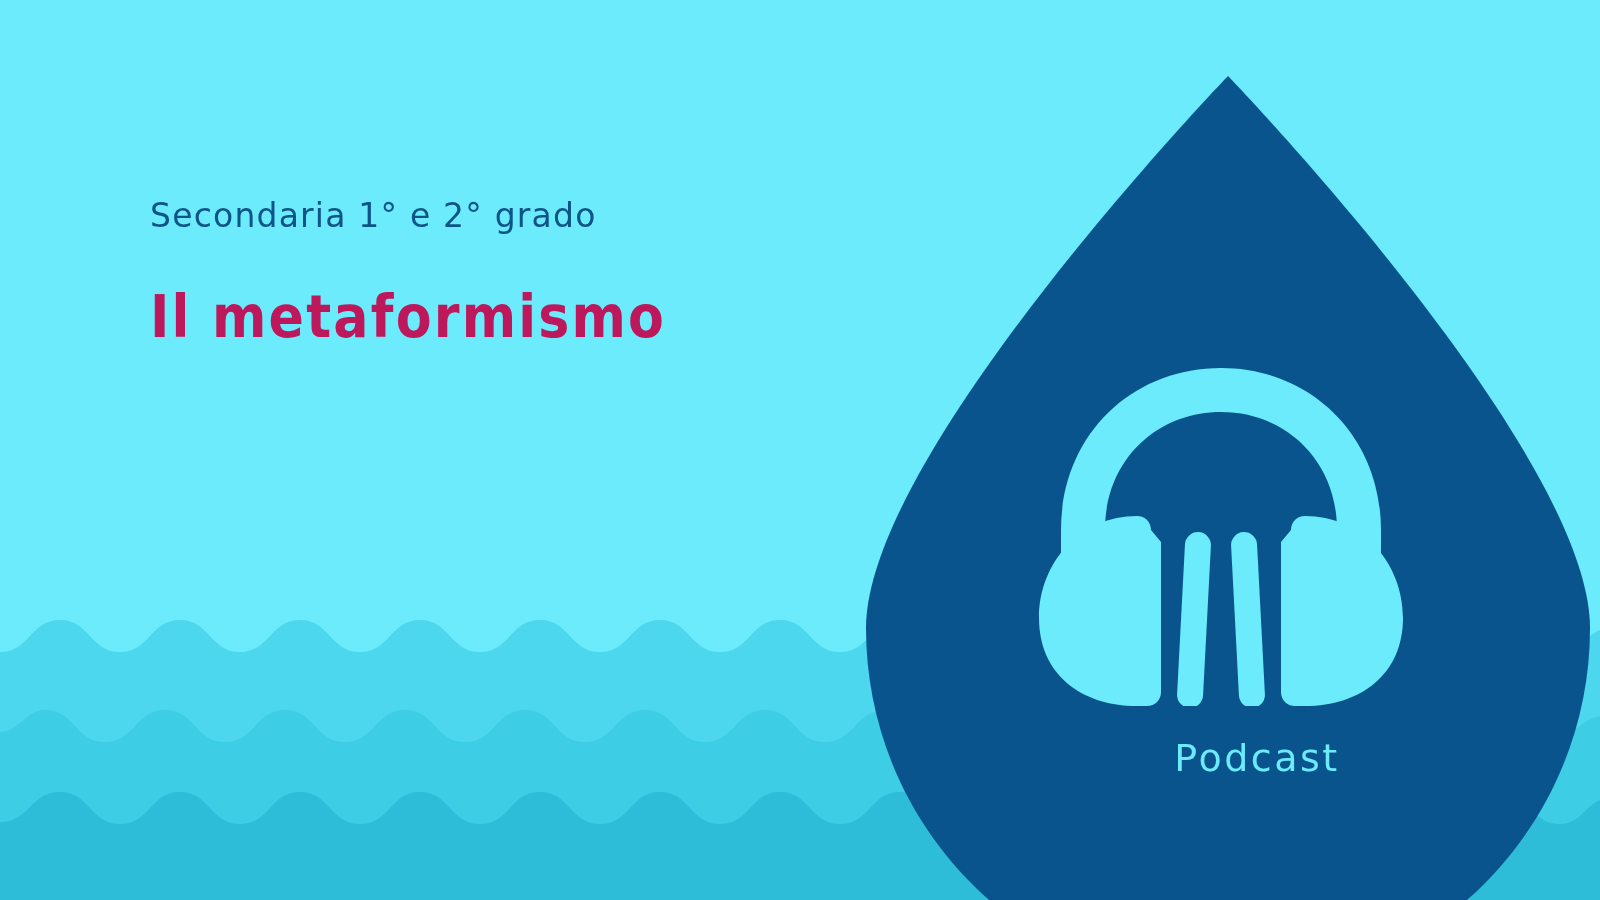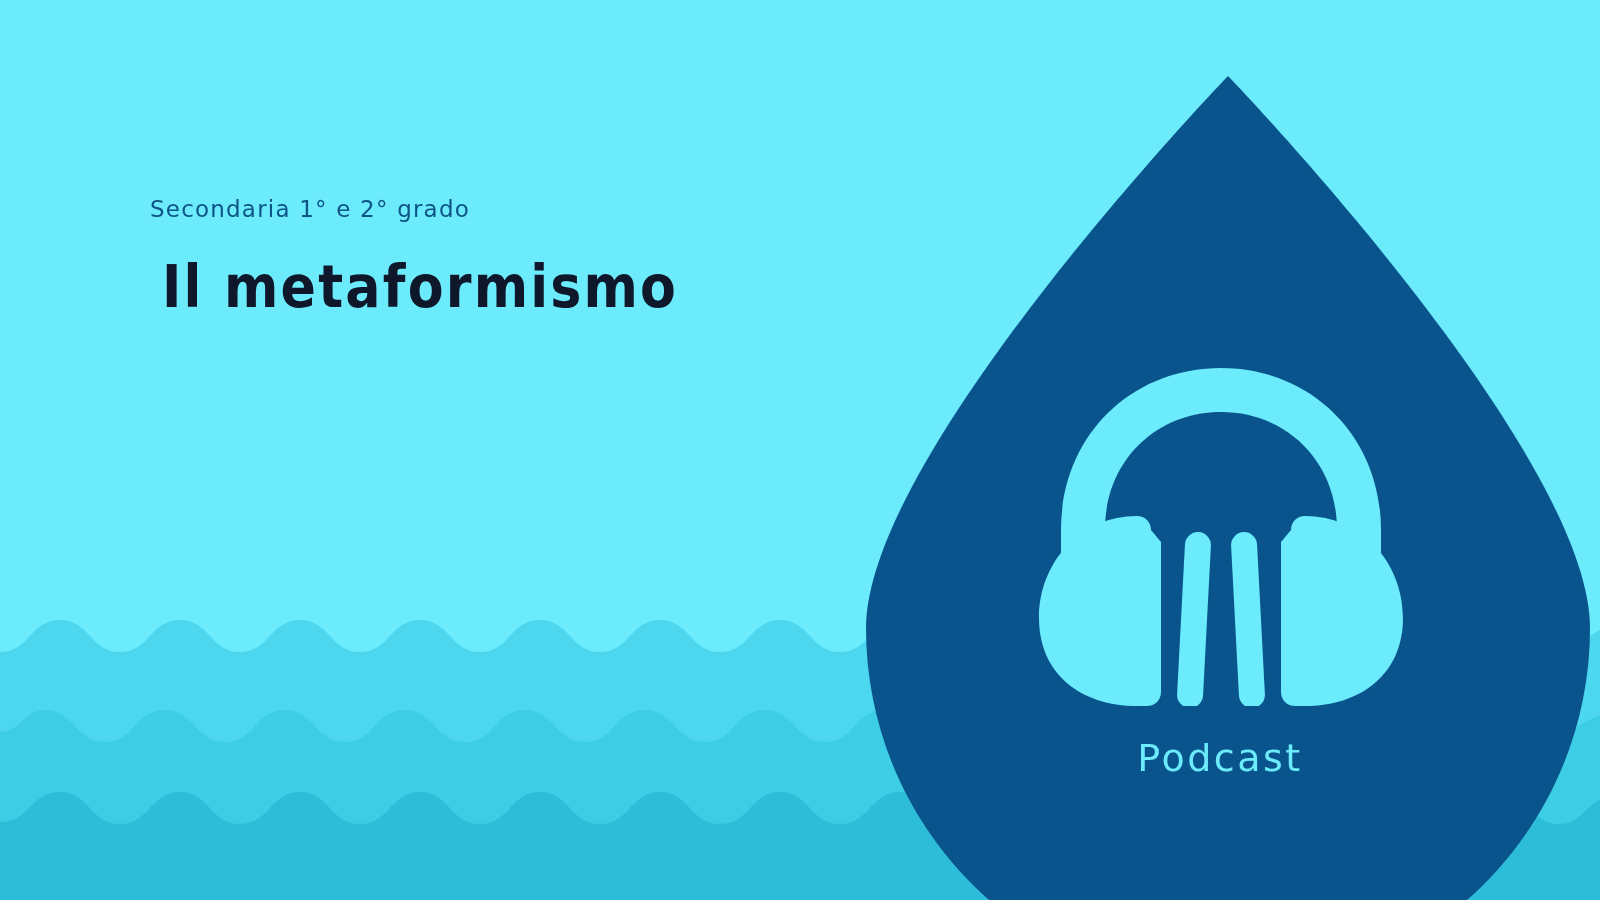--- a/index.html
+++ b/index.html
@@ -37,43 +37,43 @@
 
   
   .text-block {
     position: absolute;
     left: 150px;
     top: 196px;
     width: 720px;
   }
   .eyebrow {
     color: #0F5486;
-    font-size: 23px;
+    font-size: 33px;
     font-weight: 500;
     letter-spacing: 1.2px;
     line-height: 1.2;
-    margin: 0 0 26px 0;
+    margin: 0 0 44px 0;
     font-family: "DejaVu Sans", sans-serif;
   }
   .title {
-    color: #0f172a;
+    color: #be185d;
     font-size: 58px;
     font-weight: 700;
     letter-spacing: 2.2px;
     line-height: 1.30;
-    margin: 12px;
+    margin: 0;
     font-family: "DejaVu Sans", sans-serif;
     font-stretch: condensed;
   }
   .title .tline { display: block; white-space: nowrap; }
 
   
   .podcast-label {
     position: absolute;
-    left: 1105px;
+    left: 1142px;
     top: 736px;
     width: 230px;
     text-align: center;
     color: #6BEBFB;
     font-size: 38px;
     font-weight: 400;
     letter-spacing: 2.5px;
     font-family: "DejaVu Sans", sans-serif;
   }
 

